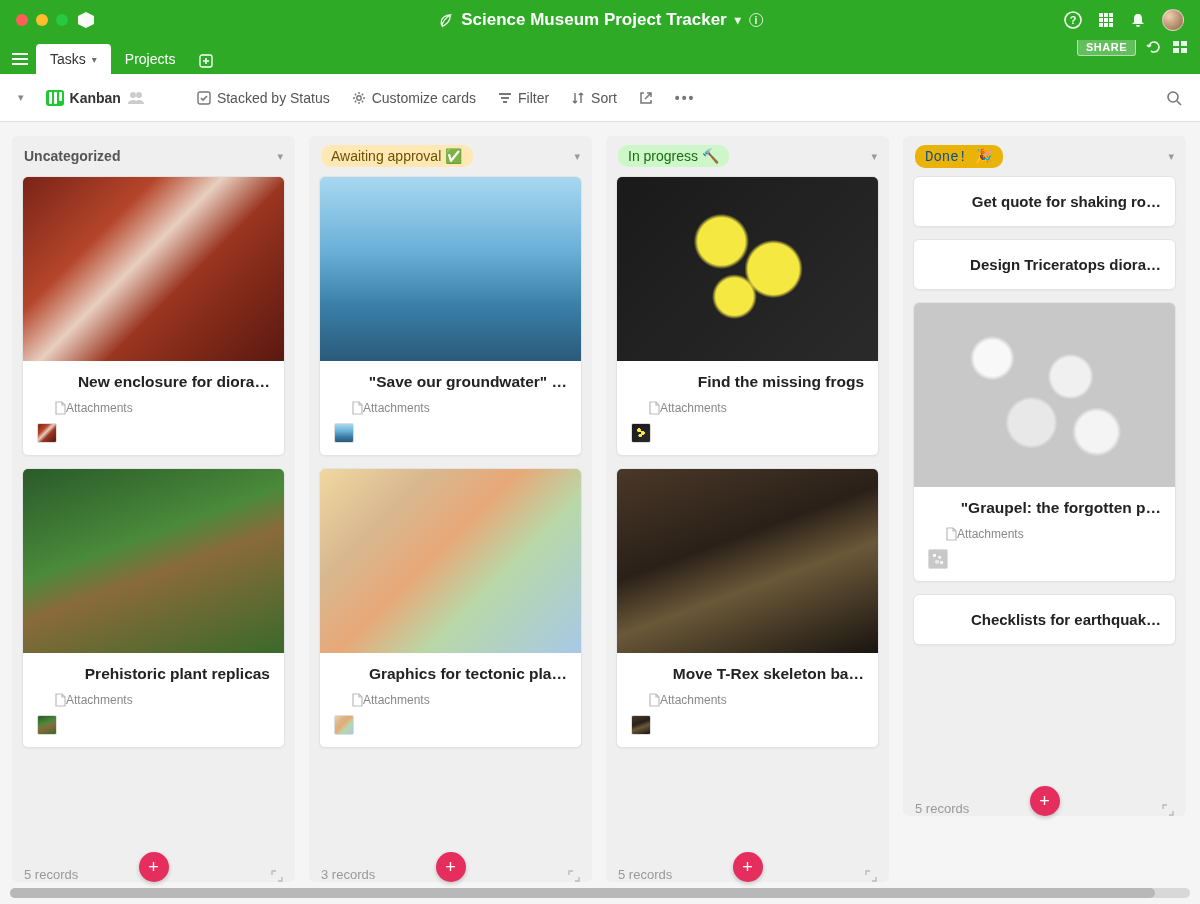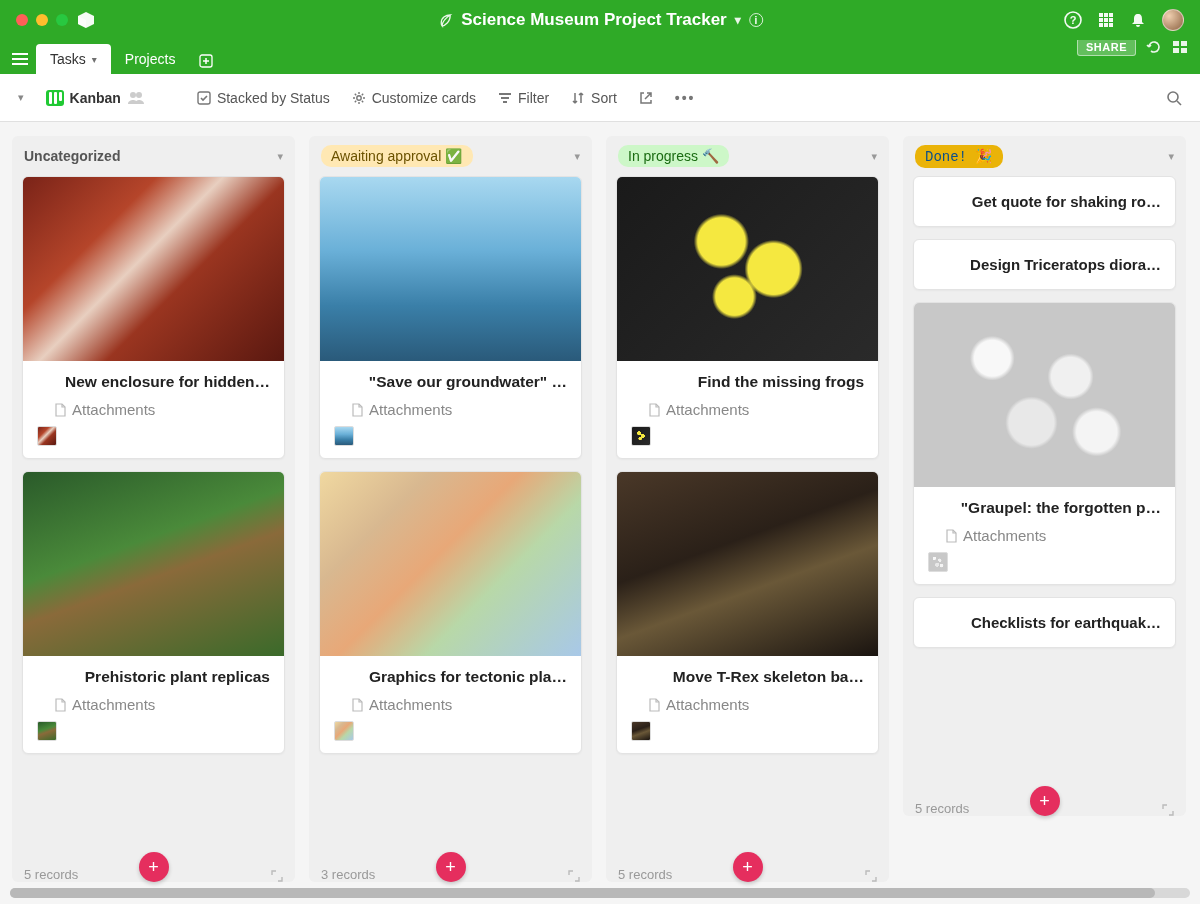--- a/index.html
+++ b/index.html
@@ -59,21 +59,21 @@
   .badge-blue { background:#eab308; color:#0b4f8a;font-family:Liberation Mono, monospace;}
   .col-header .chev { font-size:11px; color:#999; cursor:pointer;}
   .col-body { flex:1; overflow-y:auto; padding:0 10px 6px 10px; display:flex; flex-direction:column; gap:12px;}
   .col-body::-webkit-scrollbar { width:6px;}
   .col-body::-webkit-scrollbar-thumb { background:#ccc; border-radius:3px;}
 
   .card { background:#fff; border:1px solid #e3e3e3; border-radius:6px; overflow:hidden; box-shadow:0 1px 2px rgba(0,0,0,0.04); cursor:pointer; flex-shrink:0;text-align:right;}
   .card-img { width:100%; height:184px; background:#ccc; display:block;}
   .card-body { padding:12px 14px 12px 14px;}
   .card-title { font-size:15.5px; font-weight:600; color:#222; white-space:nowrap; overflow:hidden; text-overflow:ellipsis; margin-bottom:10px;}
-  .att-row { display:flex; align-items:center; gap:6px; color:#888; font-size:15px; margin-bottom:8px;padding-left:18px;}
+  .att-row { display:flex; align-items:center; color:#888; font-size:12px; margin-bottom:8px;padding-left:18px;}
   .att-row .doc-icon { color:#bbb;}
   .thumb { width:20px; height:20px; border-radius:2px; background:#888; border:1px solid #ddd;}
 
   .card.simple .card-body { padding:16px 14px;}
   .card.simple { }
   .card.simple .card-title { margin-bottom:0; font-size:15px;}
 
   .col-footer { height:44px; display:flex; align-items:flex-end; padding:0 12px; color:#999; font-size:13px; position:relative;gap:44px;}
   .add-btn { position:absolute; left:50%; transform:translateX(-50%); width:30px; height:30px; border-radius:50%; background:#e52e5e; color:#fff; display:flex; align-items:center; justify-content:center; font-size:18px; font-weight:300; cursor:pointer; box-shadow:0 2px 4px rgba(0,0,0,0.2);}
   .expand-icon { margin-left:auto; color:#bbb; font-size:14px; cursor:pointer;}
@@ -266,21 +266,21 @@
     <div class="board" id="board">
         <div class="column">
           <div class="col-header">
             <span class="col-title">Uncategorized</span>
             <span class="chev">▾</span>
           </div>
           <div class="col-body">
             <div class="card">
               <div class="card-img img-frog1"></div>
               <div class="card-body">
-                <div class="card-title">New enclosure for hidden…</div>
+                <div class="card-title">New enclosure for diora…</div>
                 <div class="att-row">
                   <span class="doc-icon">
                     <svg width="11" height="14" viewBox="0 0 11 14">
                       <path d="M1 1h6l3 3v9H1z" fill="none" stroke="#bbb" stroke-width="1.2"></path>
                       <path d="M7 1v3h3" fill="none" stroke="#bbb" stroke-width="1.2"></path>
                     </svg>
                   </span>
                   <span>Attachments</span>
                 </div>
                 <div class="thumb img-frog1"></div>

